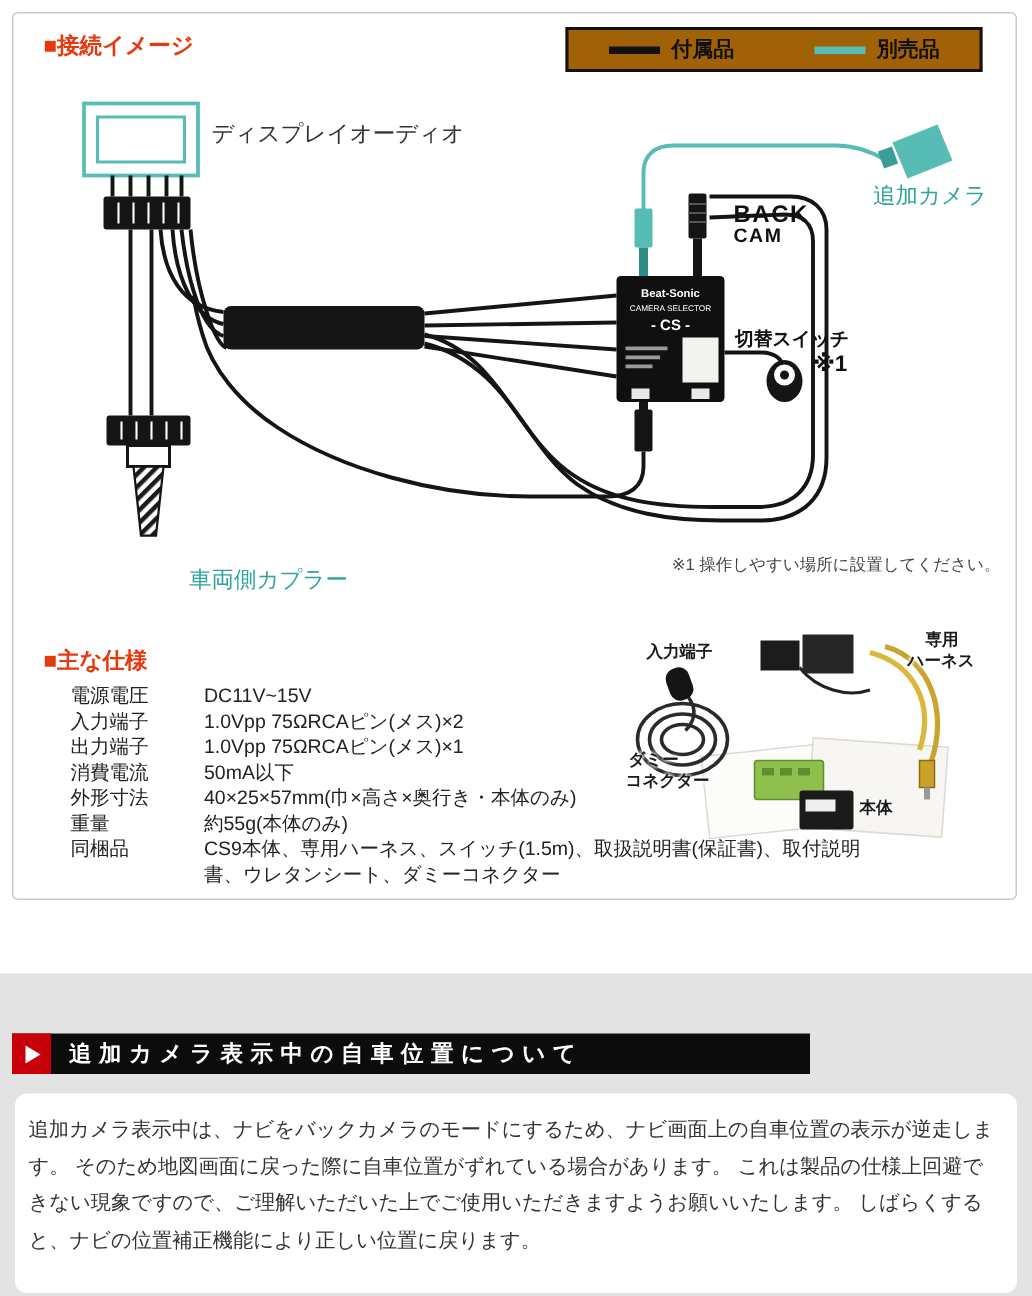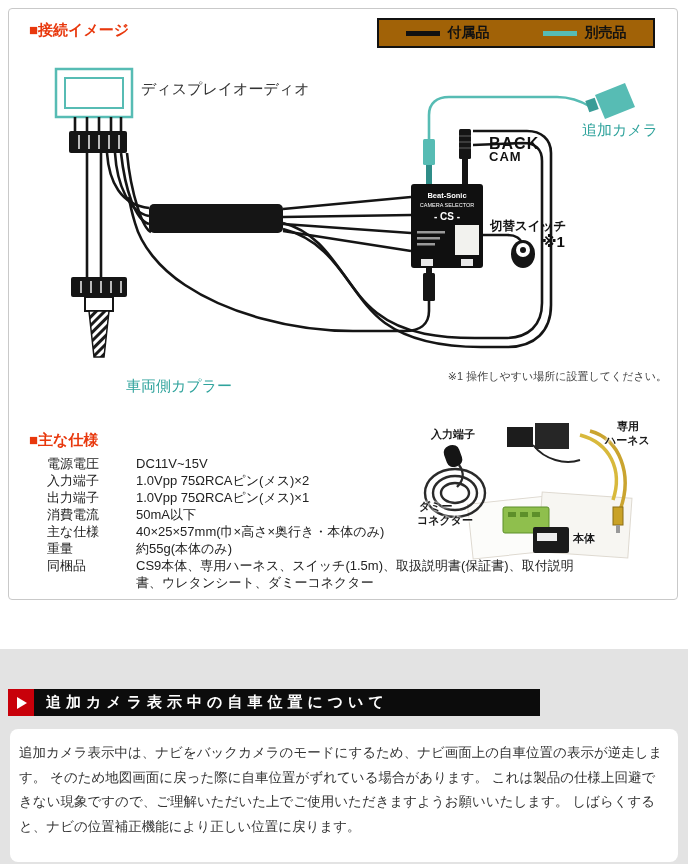--- a/index.html
+++ b/index.html
@@ -195,21 +195,21 @@
       </div>
       <div class="spec-row">
         <span class="spec-label">出力端子</span>
         <span class="spec-value">1.0Vpp 75ΩRCAピン(メス)×1</span>
       </div>
       <div class="spec-row">
         <span class="spec-label">消費電流</span>
         <span class="spec-value">50mA以下</span>
       </div>
       <div class="spec-row">
-        <span class="spec-label">主な仕様</span>
+        <span class="spec-label">外形寸法</span>
         <span class="spec-value">40×25×57mm(巾×高さ×奥行き・本体のみ)</span>
       </div>
       <div class="spec-row">
         <span class="spec-label">重量</span>
         <span class="spec-value">約55g(本体のみ)</span>
       </div>
       <div class="spec-row">
         <span class="spec-label">同梱品</span>
         <span class="spec-value">CS9本体、専用ハーネス、スイッチ(1.5m)、取扱説明書(保証書)、取付説明書、ウレタンシート、ダミーコネクター</span>
       </div>

